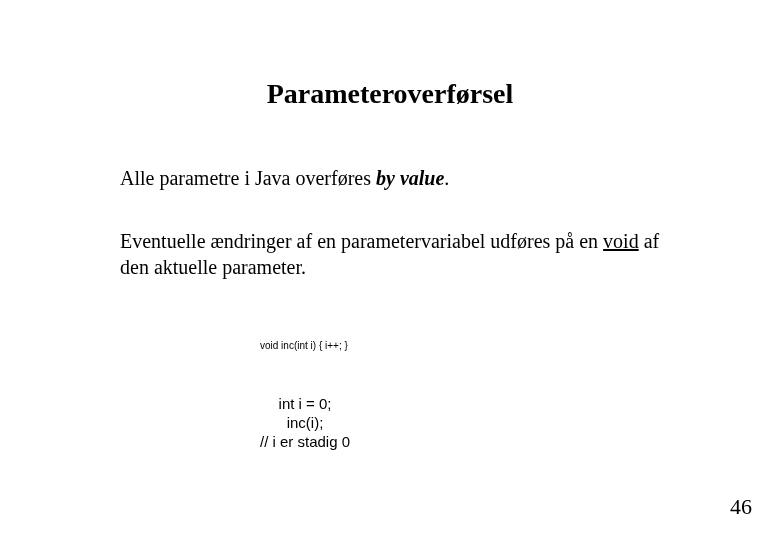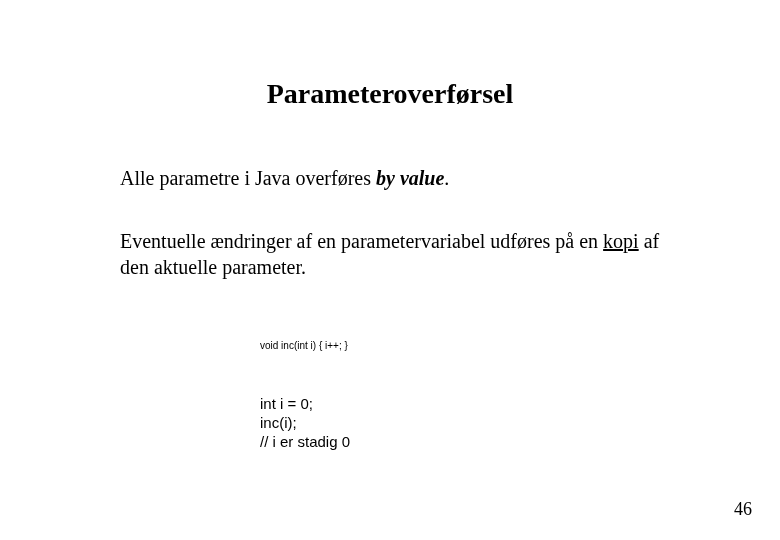--- a/index.html
+++ b/index.html
@@ -60,41 +60,42 @@
     white-space: pre;
   }
   .code2 {
     position: absolute;
     top: 395px;
     left: 260px;
     font-family: Arial, Helvetica, sans-serif;
     font-size: 15px;
     white-space: pre;
     line-height: 1.25;
+    text-align: center;
   }
   .pagenum {
     position: absolute;
     right: 28px;
     bottom: 20px;
-    font-size: 18px;
+    font-size: 22px;
   }
 </style>
 </head>
 <body>
 
 <div class="slide">
 
   <div class="title">Parameteroverførsel</div>
 
   <div class="para1">
     <span>Alle parametre i Java overføres </span><span class="bold">by value</span><span>.</span>
   </div>
 
   <div class="para2">
-    <span>Eventuelle ændringer af en parametervariabel udføres på en </span><span class="underline">kopi</span><span> af den aktuelle parameter.</span>
+    <span>Eventuelle ændringer af en parametervariabel udføres på en </span><span class="underline">void</span><span> af den aktuelle parameter.</span>
   </div>
 
   <div class="code1">void inc(int i) { i++; }</div>
 
   <div class="code2">int i = 0;
 inc(i);
 // i er stadig 0</div>
 
   <div class="pagenum">46</div>
 

